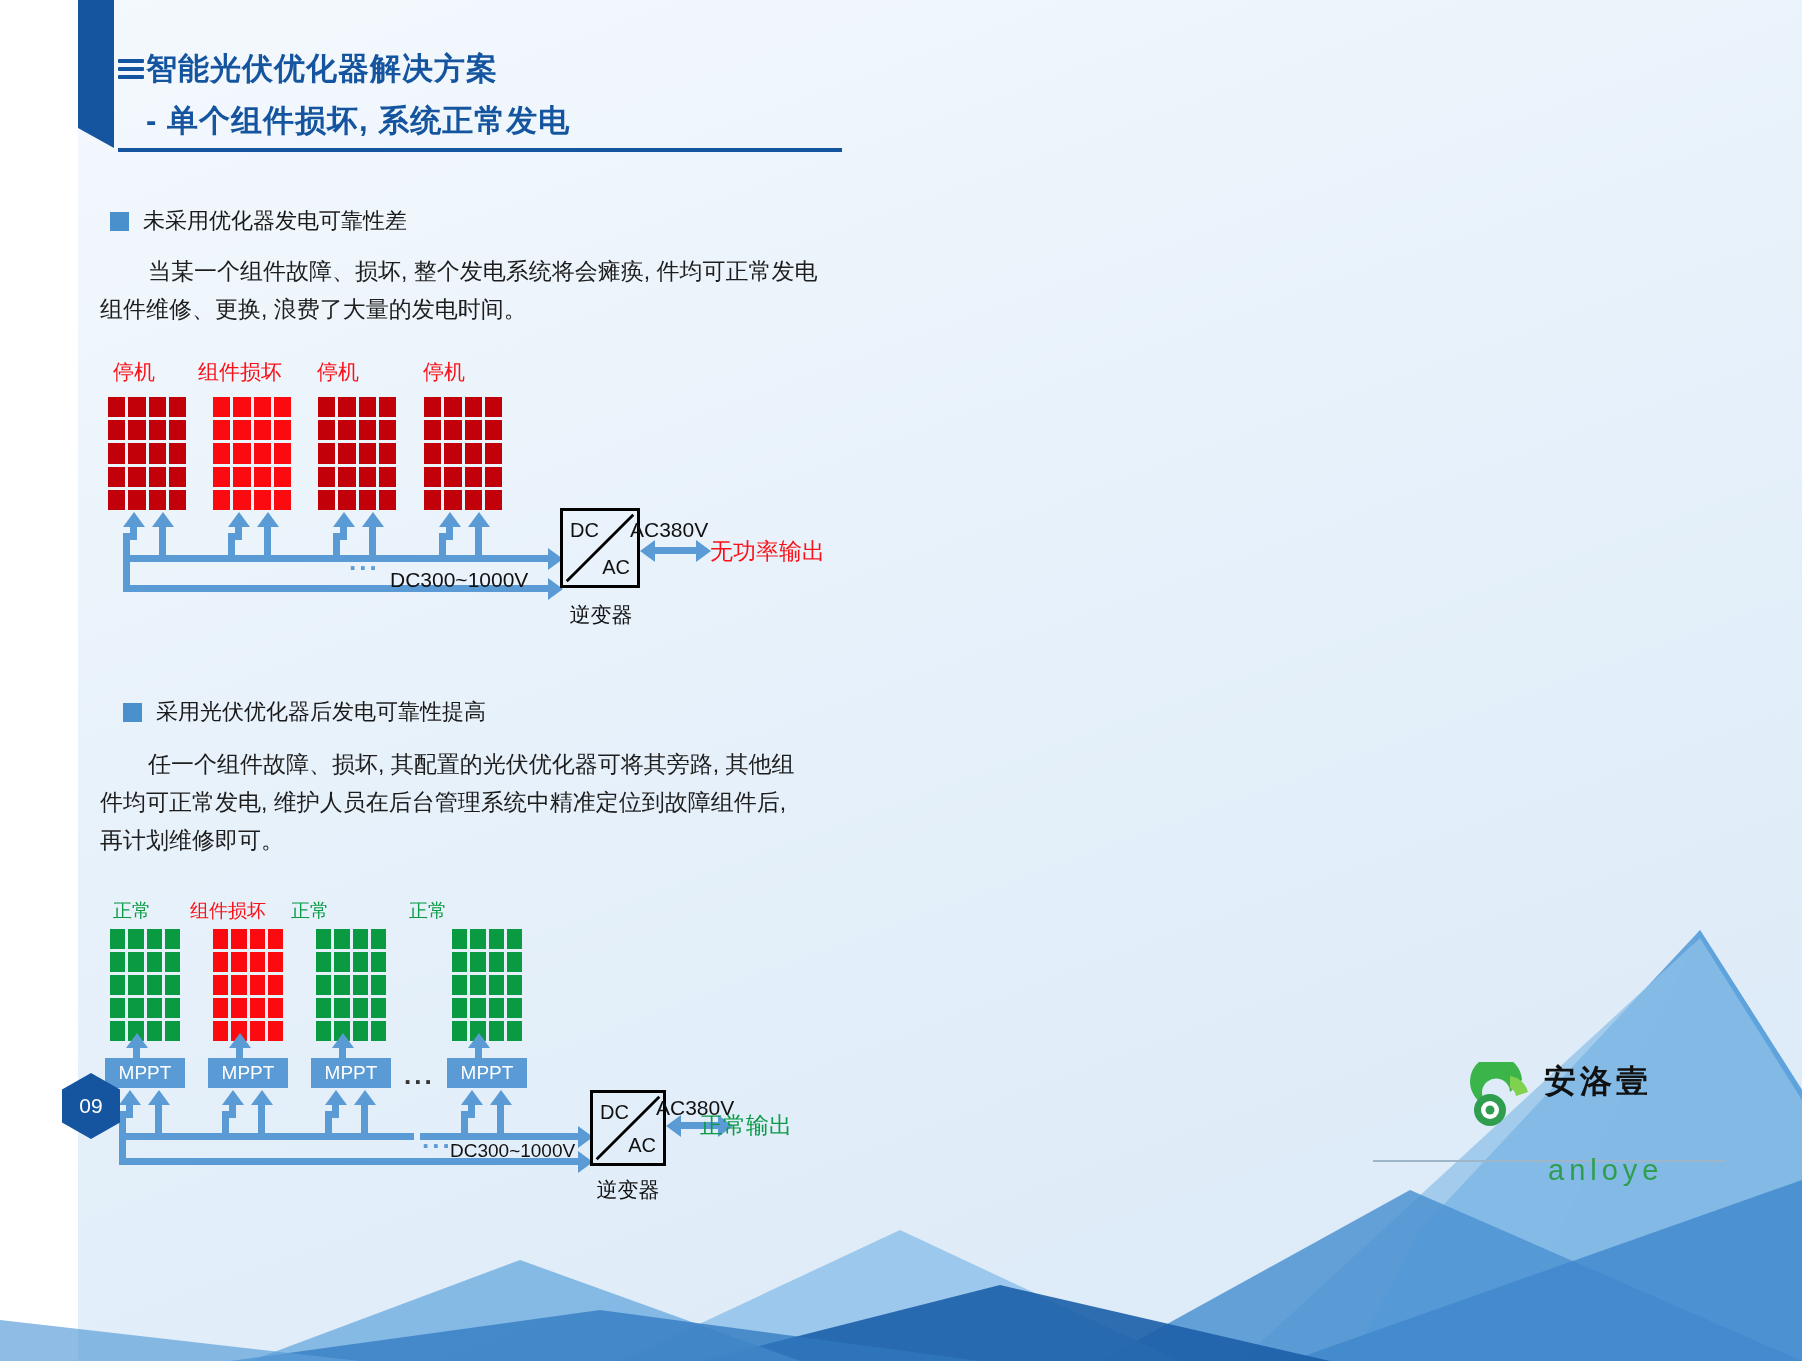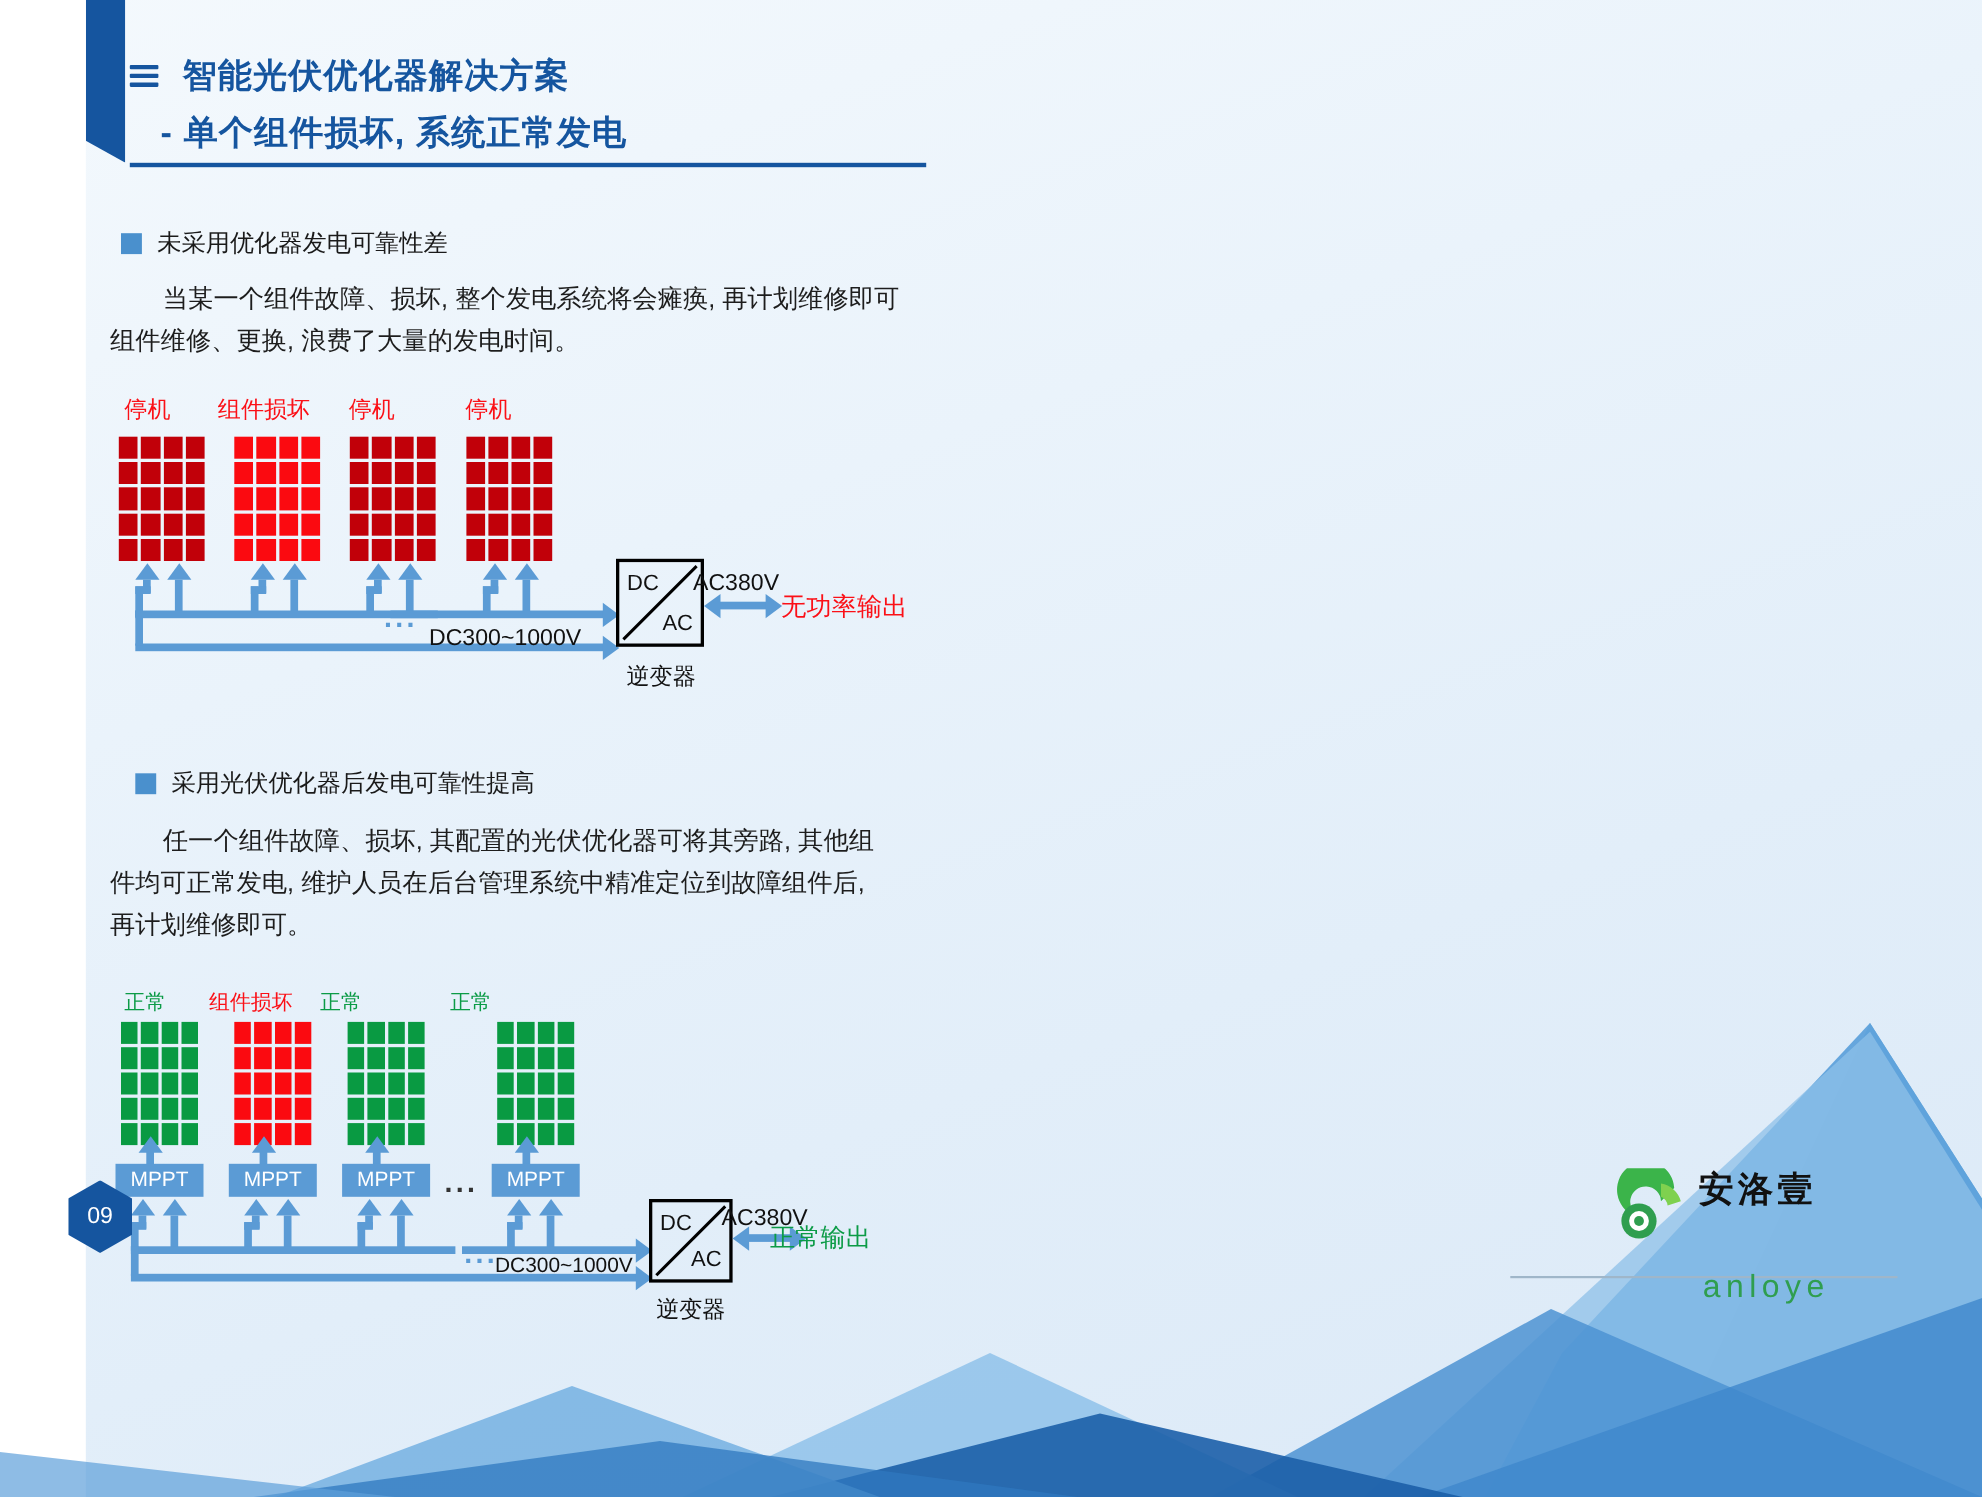--- a/index.html
+++ b/index.html
@@ -25,21 +25,21 @@
     background: #ffffff;
   }
 
   
   .hdr-flag {
     position: absolute; left: 78px; top: 0; width: 36px; height: 148px;
     background: #15559f;
     clip-path: polygon(0 0, 100% 0, 100% 100%, 0 128px);
   }
   .hdr-block { position: absolute; left: 118px; top: 48px; width: 800px; }
-  .hdr-row { display: flex; align-items: center; gap: 22px; }
+  .hdr-row { display: flex; align-items: center; gap: 2px; }
   .hamburger { display: flex; flex-direction: column; gap: 4px; width: 26px; }
   .hamburger i { display: block; height: 4px; background: #15559f; border-radius: 1px; }
   .hdr-title {
     font-size: 31px; font-weight: bold; color: #15559f; letter-spacing: 1px;
     white-space: nowrap;
   }
   .hdr-sub {
     margin-top: 10px; margin-left: 28px;
     font-size: 31px; font-weight: bold; color: #15559f; letter-spacing: 1px;
     white-space: nowrap;
@@ -155,21 +155,21 @@
     <div class="hdr-sub">- 单个组件损坏, 系统正常发电</div>
   </div>
   <div class="hdr-rule"></div>
 
   <div class="sec-head" style="left:110px; top:206px;">
     <span class="sec-bullet"></span>
     <span class="sec-label">未采用优化器发电可靠性差</span>
   </div>
 
   <div class="para" style="left:100px; top:252px;">
-    <span class="ln indent">当某一个组件故障、损坏, 整个发电系统将会瘫痪, 再计划维修即可</span>
+    <span class="ln indent">当某一个组件故障、损坏, 整个发电系统将会瘫痪, 件均可正常发电</span>
     <span class="ln">组件维修、更换, 浪费了大量的发电时间。</span>
   </div>
 
   <div class="plabel red" style="left:86px; top:358px; width:96px;">停机</div>
   <div class="plabel red" style="left:185px; top:358px; width:110px;">组件损坏</div>
   <div class="plabel red" style="left:290px; top:358px; width:96px;">停机</div>
   <div class="plabel red" style="left:396px; top:358px; width:96px;">停机</div>
 
   <div class="panel dark" style="left:108px; top:397px; width:78px; height:113px; grid-template-columns:repeat(4,1fr); grid-template-rows:repeat(5,1fr);">
     <div class="cell"></div>

